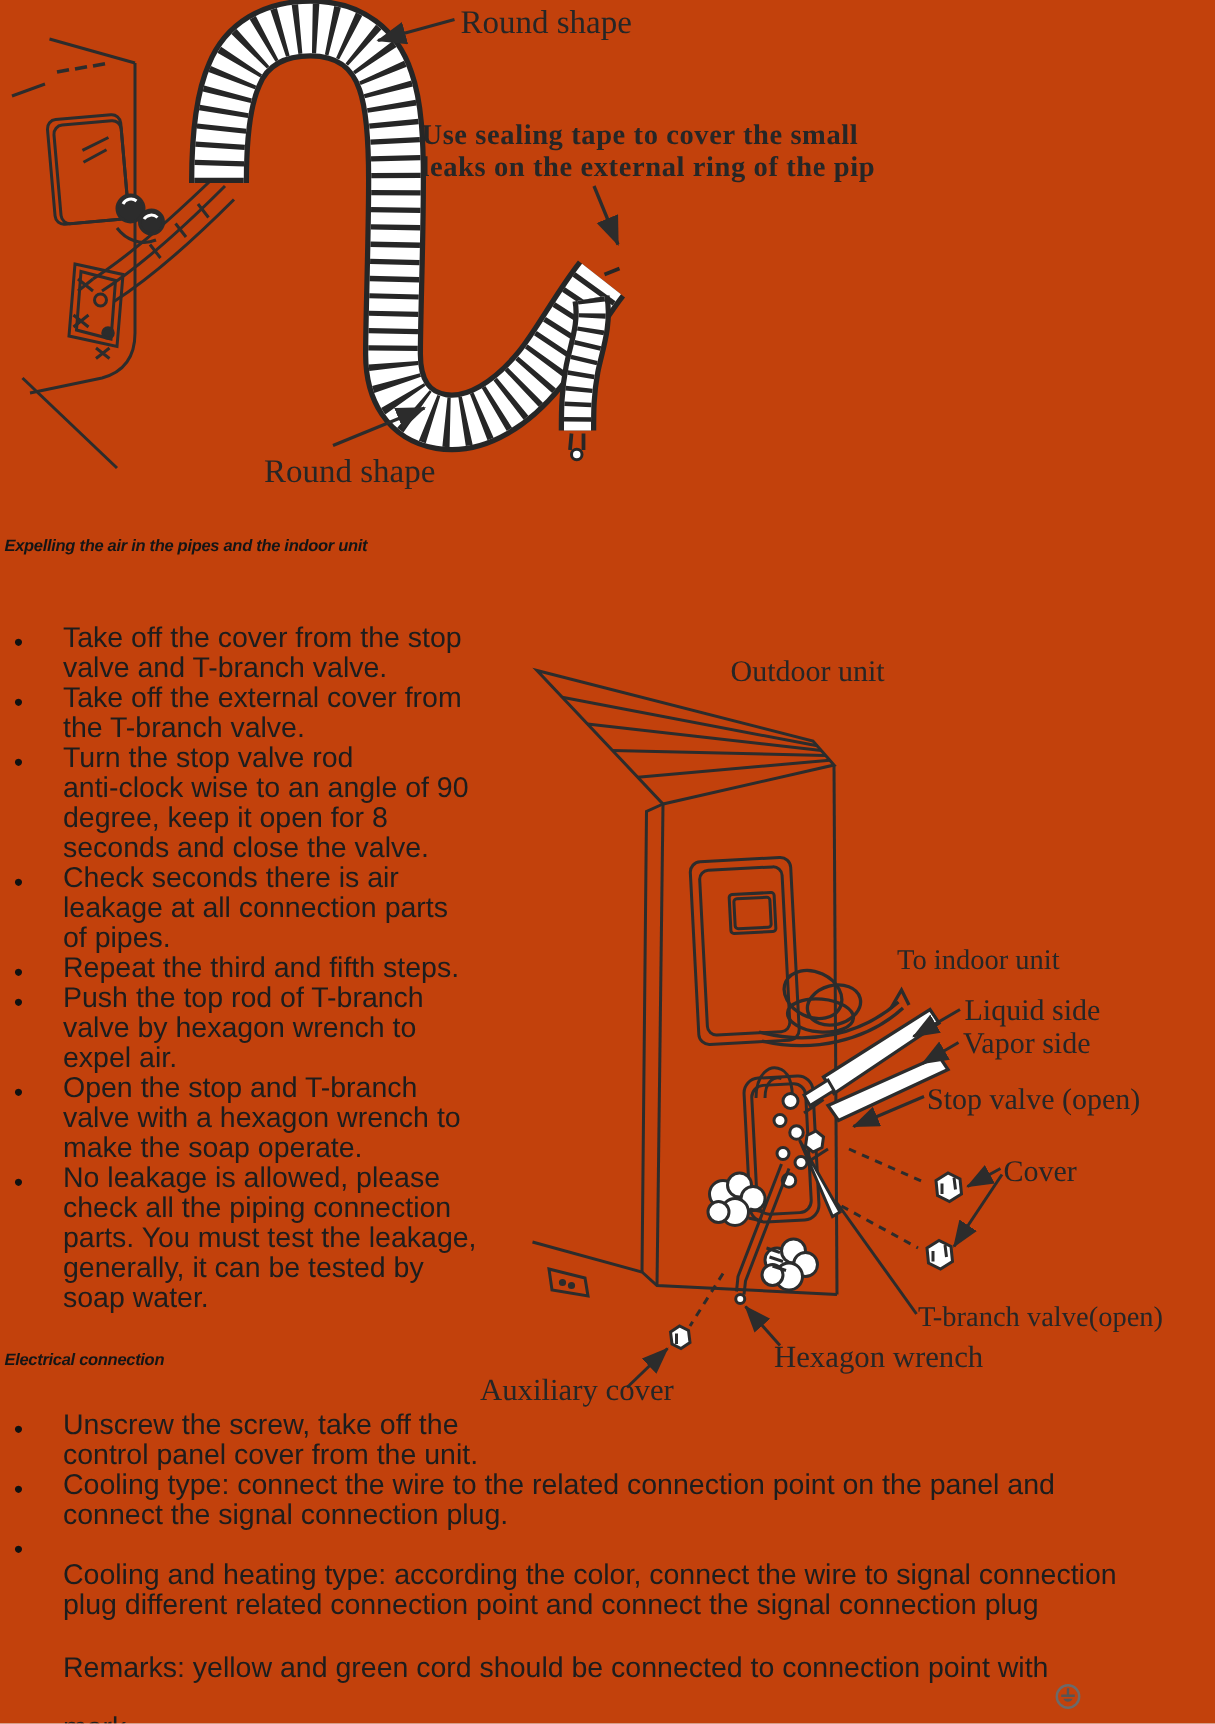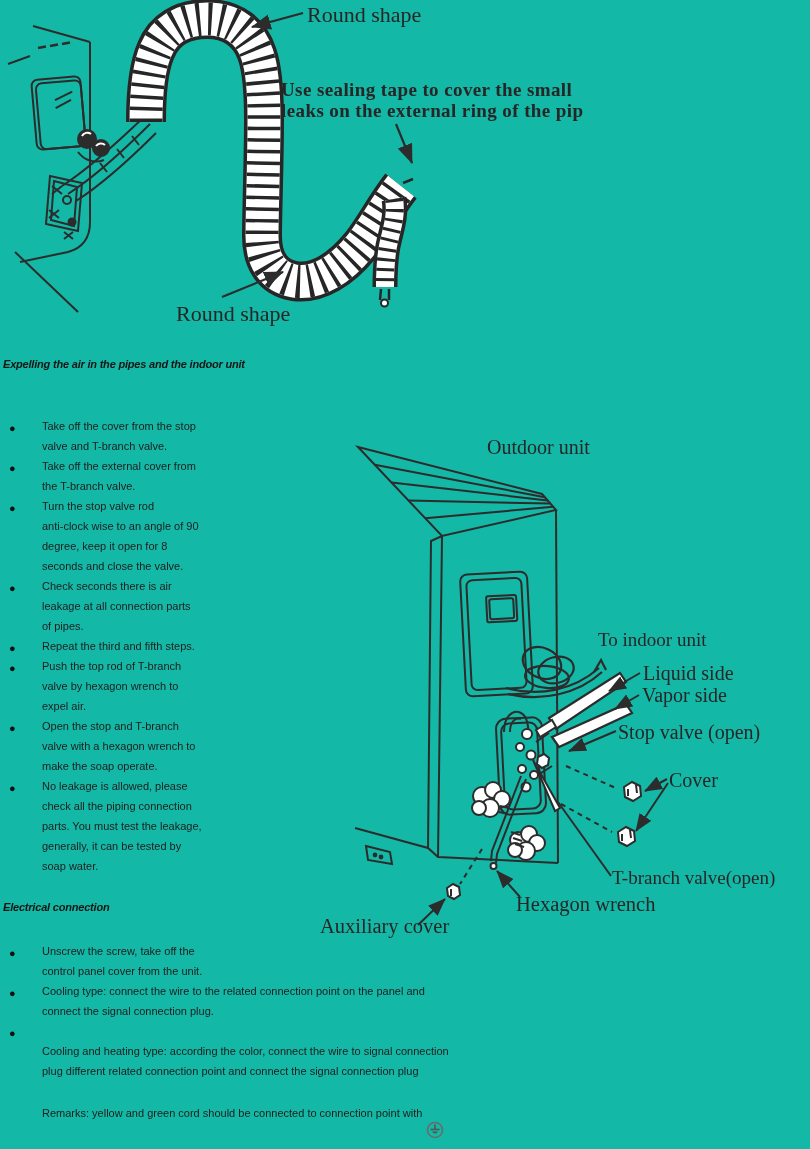--- a/index.html
+++ b/index.html
@@ -1,27 +1,27 @@
 <!DOCTYPE html>
 <html><head>
 <meta charset="utf-8">
 <style>
   html,body{margin:0;padding:0;background:#e8e8e8;}
-  .page{position:relative;width:810px;height:1149px;background:#14b8a6;overflow:hidden;
+  .page{position:relative;width:810px;height:1149px;background:#c2410c;overflow:hidden;
         font-family:"Liberation Sans",sans-serif;color:#1d1d1d;}
   svg{position:absolute;overflow:visible;}
   .fig1{left:0;top:0;}
   .fig2{left:330px;top:420px;}
   .h-italic{position:absolute;left:3px;margin:0;font-style:italic;font-weight:bold;
             font-size:11px;line-height:19px;letter-spacing:-0.2px;color:#151515;white-space:nowrap;}
   .hd1{top:355px;}
   .hd2{top:898px;}
   .intro{position:absolute;left:3px;top:396px;font-size:15.8px;line-height:20px;white-space:nowrap;}
   ul.blist{position:absolute;margin:0;padding:0;list-style:none;}
-  ul.blist li{position:relative;padding-left:39px;font-size:11px;line-height:20px;
+  ul.blist li{position:relative;padding-left:39px;font-size:19px;line-height:20px;
               white-space:pre-line;color:#1d1d1d;}
   ul.blist li::before{content:"\25CF";position:absolute;left:6px;top:2px;font-size:11px;color:#111;}
   .list-expel{left:3px;top:416px;width:330px;}
   .list-elec{left:3px;top:941px;width:800px;}
   .remarks-line{margin-top:2px;}
   .ground-icon{display:inline-block;vertical-align:-4px;margin-left:4px;}
   .serif-label{font-family:"Liberation Serif",serif;fill:#262626;}
 </style>
 </head>
 <body>

